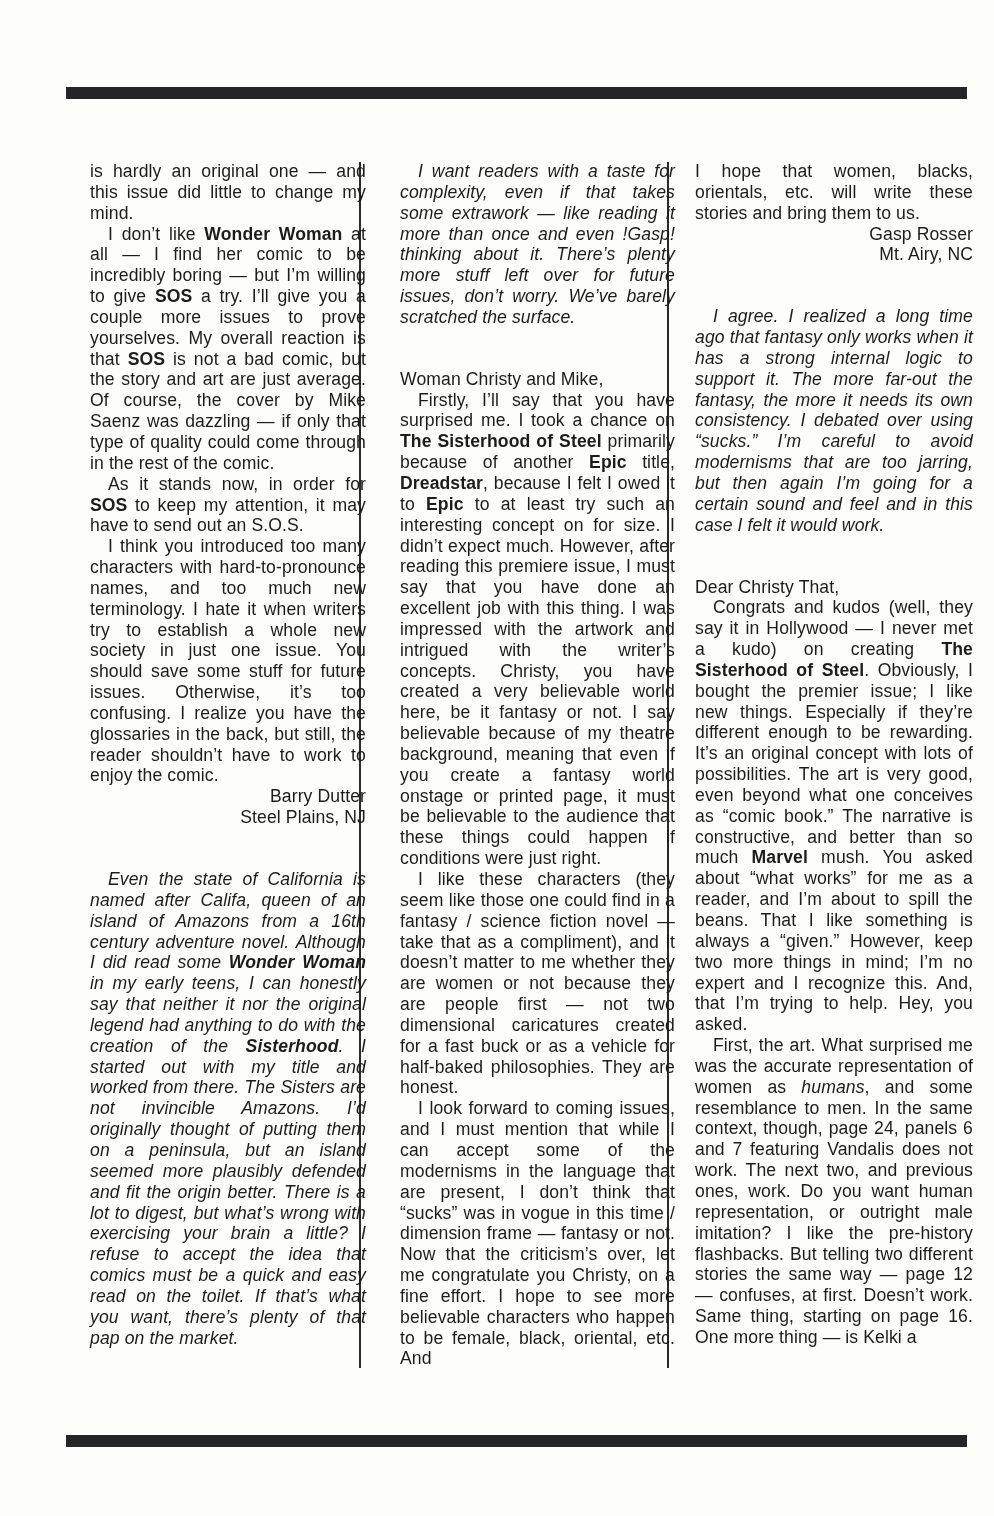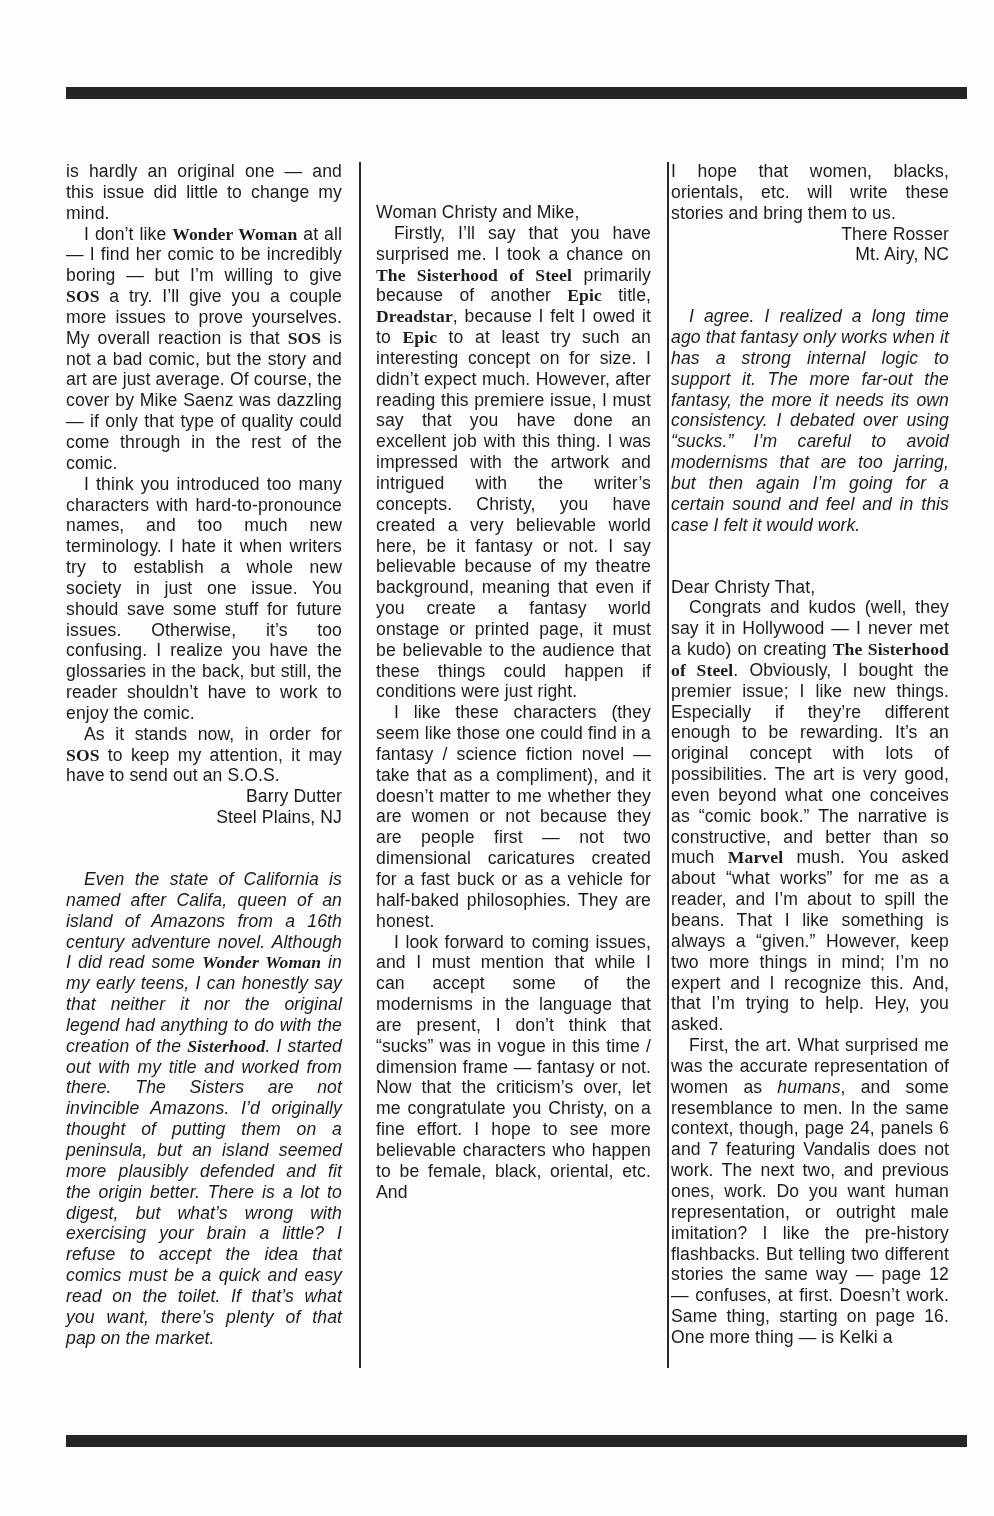--- a/index.html
+++ b/index.html
@@ -9,62 +9,63 @@
     font-family: "Liberation Sans", "DejaVu Sans", sans-serif;
   }
   .rule { position: absolute; left: 66px; width: 901px; height: 12px; background: #252427; }
   .rule.top { top: 87px; }
   .rule.bottom { top: 1435px; }
   .vdiv { position: absolute; top: 162px; height: 1206px; width: 2px; background: #2a2a2a; }
   .vdiv.d1 { left: 359px; }
   .vdiv.d2 { left: 667px; }
   .col {
     position: absolute; top: 161px; font-size: 17.6px; line-height: 20.85px;
-    text-align: justify; letter-spacing: 0.1px;
+    text-align: justify; letter-spacing: 0.1px; margin-left: 24px;
   }
   .col.c1 { left: 66px; width: 276px; }
   .col.c2 { left: 376px; width: 275px; }
   .col.c3 { left: 671px; width: 278px; }
   .col p { margin: 0; }
   .ind { text-indent: 18px; }
   .reply { font-style: italic; }
   .sig { text-align: right; margin: 0; }
   .gap { height: 41px; }
-  b { font-weight: bold; font-family: Liberation Serif, serif; }
+  b { font-weight: bold; }
   .salut { text-align: left; }
 </style>
 </head>
 <body>
 
 <div class="rule top"></div>
 <div class="vdiv d1"></div>
 <div class="vdiv d2"></div>
 
 <div class="col c1">
   <p>is hardly an original one — and this issue did little to change my mind.</p>
   <p class="ind"><span>I don’t like </span><b>Wonder Woman</b><span> at all — I find her comic to be incredibly boring — but I’m willing to give </span><b>SOS</b><span> a try. I’ll give you a couple more issues to prove yourselves. My overall reaction is that </span><b>SOS</b><span> is not a bad comic, but the story and art are just average. Of course, the cover by Mike Saenz was dazzling — if only that type of quality could come through in the rest of the comic.</span></p>
+  <p class="ind"><span>As it stands now, in order for </span><b>SOS</b><span> to keep my attention, it may have to send out an S.O.S.</span></p>
   <p class="ind">I think you introduced too many characters with hard-to-pronounce names, and too much new terminology. I hate it when writers try to establish a whole new society in just one issue. You should save some stuff for future issues. Otherwise, it’s too confusing. I realize you have the glossaries in the back, but still, the reader shouldn’t have to work to enjoy the comic.</p>
-  <p class="ind"><span>As it stands now, in order for </span><b>SOS</b><span> to keep my attention, it may have to send out an S.O.S.</span></p>
   <p class="sig">Barry Dutter</p>
   <p class="sig">Steel Plains, NJ</p>
   <div class="gap"></div>
   <p class="ind reply"><span>Even the state of California is named after Califa, queen of an island of Amazons from a 16th century adventure novel. Although I did read some </span><b>Wonder Woman</b><span> in my early teens, I can honestly say that neither it nor the original legend had anything to do with the creation of the </span><b>Sisterhood</b><span>. I started out with my title and worked from there. The Sisters are not invincible Amazons. I’d originally thought of putting them on a peninsula, but an island seemed more plausibly defended and fit the origin better. There is a lot to digest, but what’s wrong with exercising your brain a little? I refuse to accept the idea that comics must be a quick and easy read on the toilet. If that’s what you want, there’s plenty of that pap on the market.</span></p>
 </div>
 
 <div class="col c2">
+  <p class="ind reply">I want readers with a taste for complexity, even if that takes some extrawork — like reading it more than once and even !Gasp! thinking about it. There’s plenty more stuff left over for future issues, don’t worry. We’ve barely scratched the surface.</p>
   <div class="gap"></div>
   <p class="salut">Woman Christy and Mike,</p>
   <p class="ind"><span>Firstly, I’ll say that you have surprised me. I took a chance on </span><b>The Sisterhood of Steel</b><span> primarily because of another </span><b>Epic</b><span> title, </span><b>Dreadstar</b><span>, because I felt I owed it to </span><b>Epic</b><span> to at least try such an interesting concept on for size. I didn’t expect much. However, after reading this premiere issue, I must say that you have done an excellent job with this thing. I was impressed with the artwork and intrigued with the writer’s concepts. Christy, you have created a very believable world here, be it fantasy or not. I say believable because of my theatre background, meaning that even if you create a fantasy world onstage or printed page, it must be believable to the audience that these things could happen if conditions were just right.</span></p>
   <p class="ind">I like these characters (they seem like those one could find in a fantasy / science fiction novel — take that as a compliment), and it doesn’t matter to me whether they are women or not because they are people first — not two dimensional caricatures created for a fast buck or as a vehicle for half-baked philosophies. They are honest.</p>
   <p class="ind">I look forward to coming issues, and I must mention that while I can accept some of the modernisms in the language that are present, I don’t think that “sucks” was in vogue in this time / dimension frame — fantasy or not. Now that the criticism’s over, let me congratulate you Christy, on a fine effort. I hope to see more believable characters who happen to be female, black, oriental, etc. And</p>
 </div>
 
 <div class="col c3">
   <p>I hope that women, blacks, orientals, etc. will write these stories and bring them to us.</p>
-  <p class="sig">There Rosser</p>
+  <p class="sig">Gasp Rosser</p>
   <p class="sig">Mt. Airy, NC</p>
   <div class="gap"></div>
   <p class="ind reply">I agree. I realized a long time ago that fantasy only works when it has a strong internal logic to support it. The more far-out the fantasy, the more it needs its own consistency. I debated over using “sucks.” I’m careful to avoid modernisms that are too jarring, but then again I’m going for a certain sound and feel and in this case I felt it would work.</p>
   <div class="gap"></div>
   <p class="salut">Dear Christy That,</p>
   <p class="ind"><span>Congrats and kudos (well, they say it in Hollywood — I never met a kudo) on creating </span><b>The Sisterhood of Steel</b><span>. Obviously, I bought the premier issue; I like new things. Especially if they’re different enough to be rewarding. It’s an original concept with lots of possibilities. The art is very good, even beyond what one conceives as “comic book.” The narrative is constructive, and better than so much </span><b>Marvel</b><span> mush. You asked about “what works” for me as a reader, and I’m about to spill the beans. That I like something is always a “given.” However, keep two more things in mind; I’m no expert and I recognize this. And, that I’m trying to help. Hey, you asked.</span></p>
   <p class="ind"><span>First, the art. What surprised me was the accurate representation of women as </span><i>humans</i><span>, and some resemblance to men. In the same context, though, page 24, panels 6 and 7 featuring Vandalis does not work. The next two, and previous ones, work. Do you want human representation, or outright male imitation? I like the pre-history flashbacks. But telling two different stories the same way — page 12 — confuses, at first. Doesn’t work. Same thing, starting on page 16. One more thing — is Kelki a</span></p>
 </div>
 
 <div class="rule bottom"></div>

